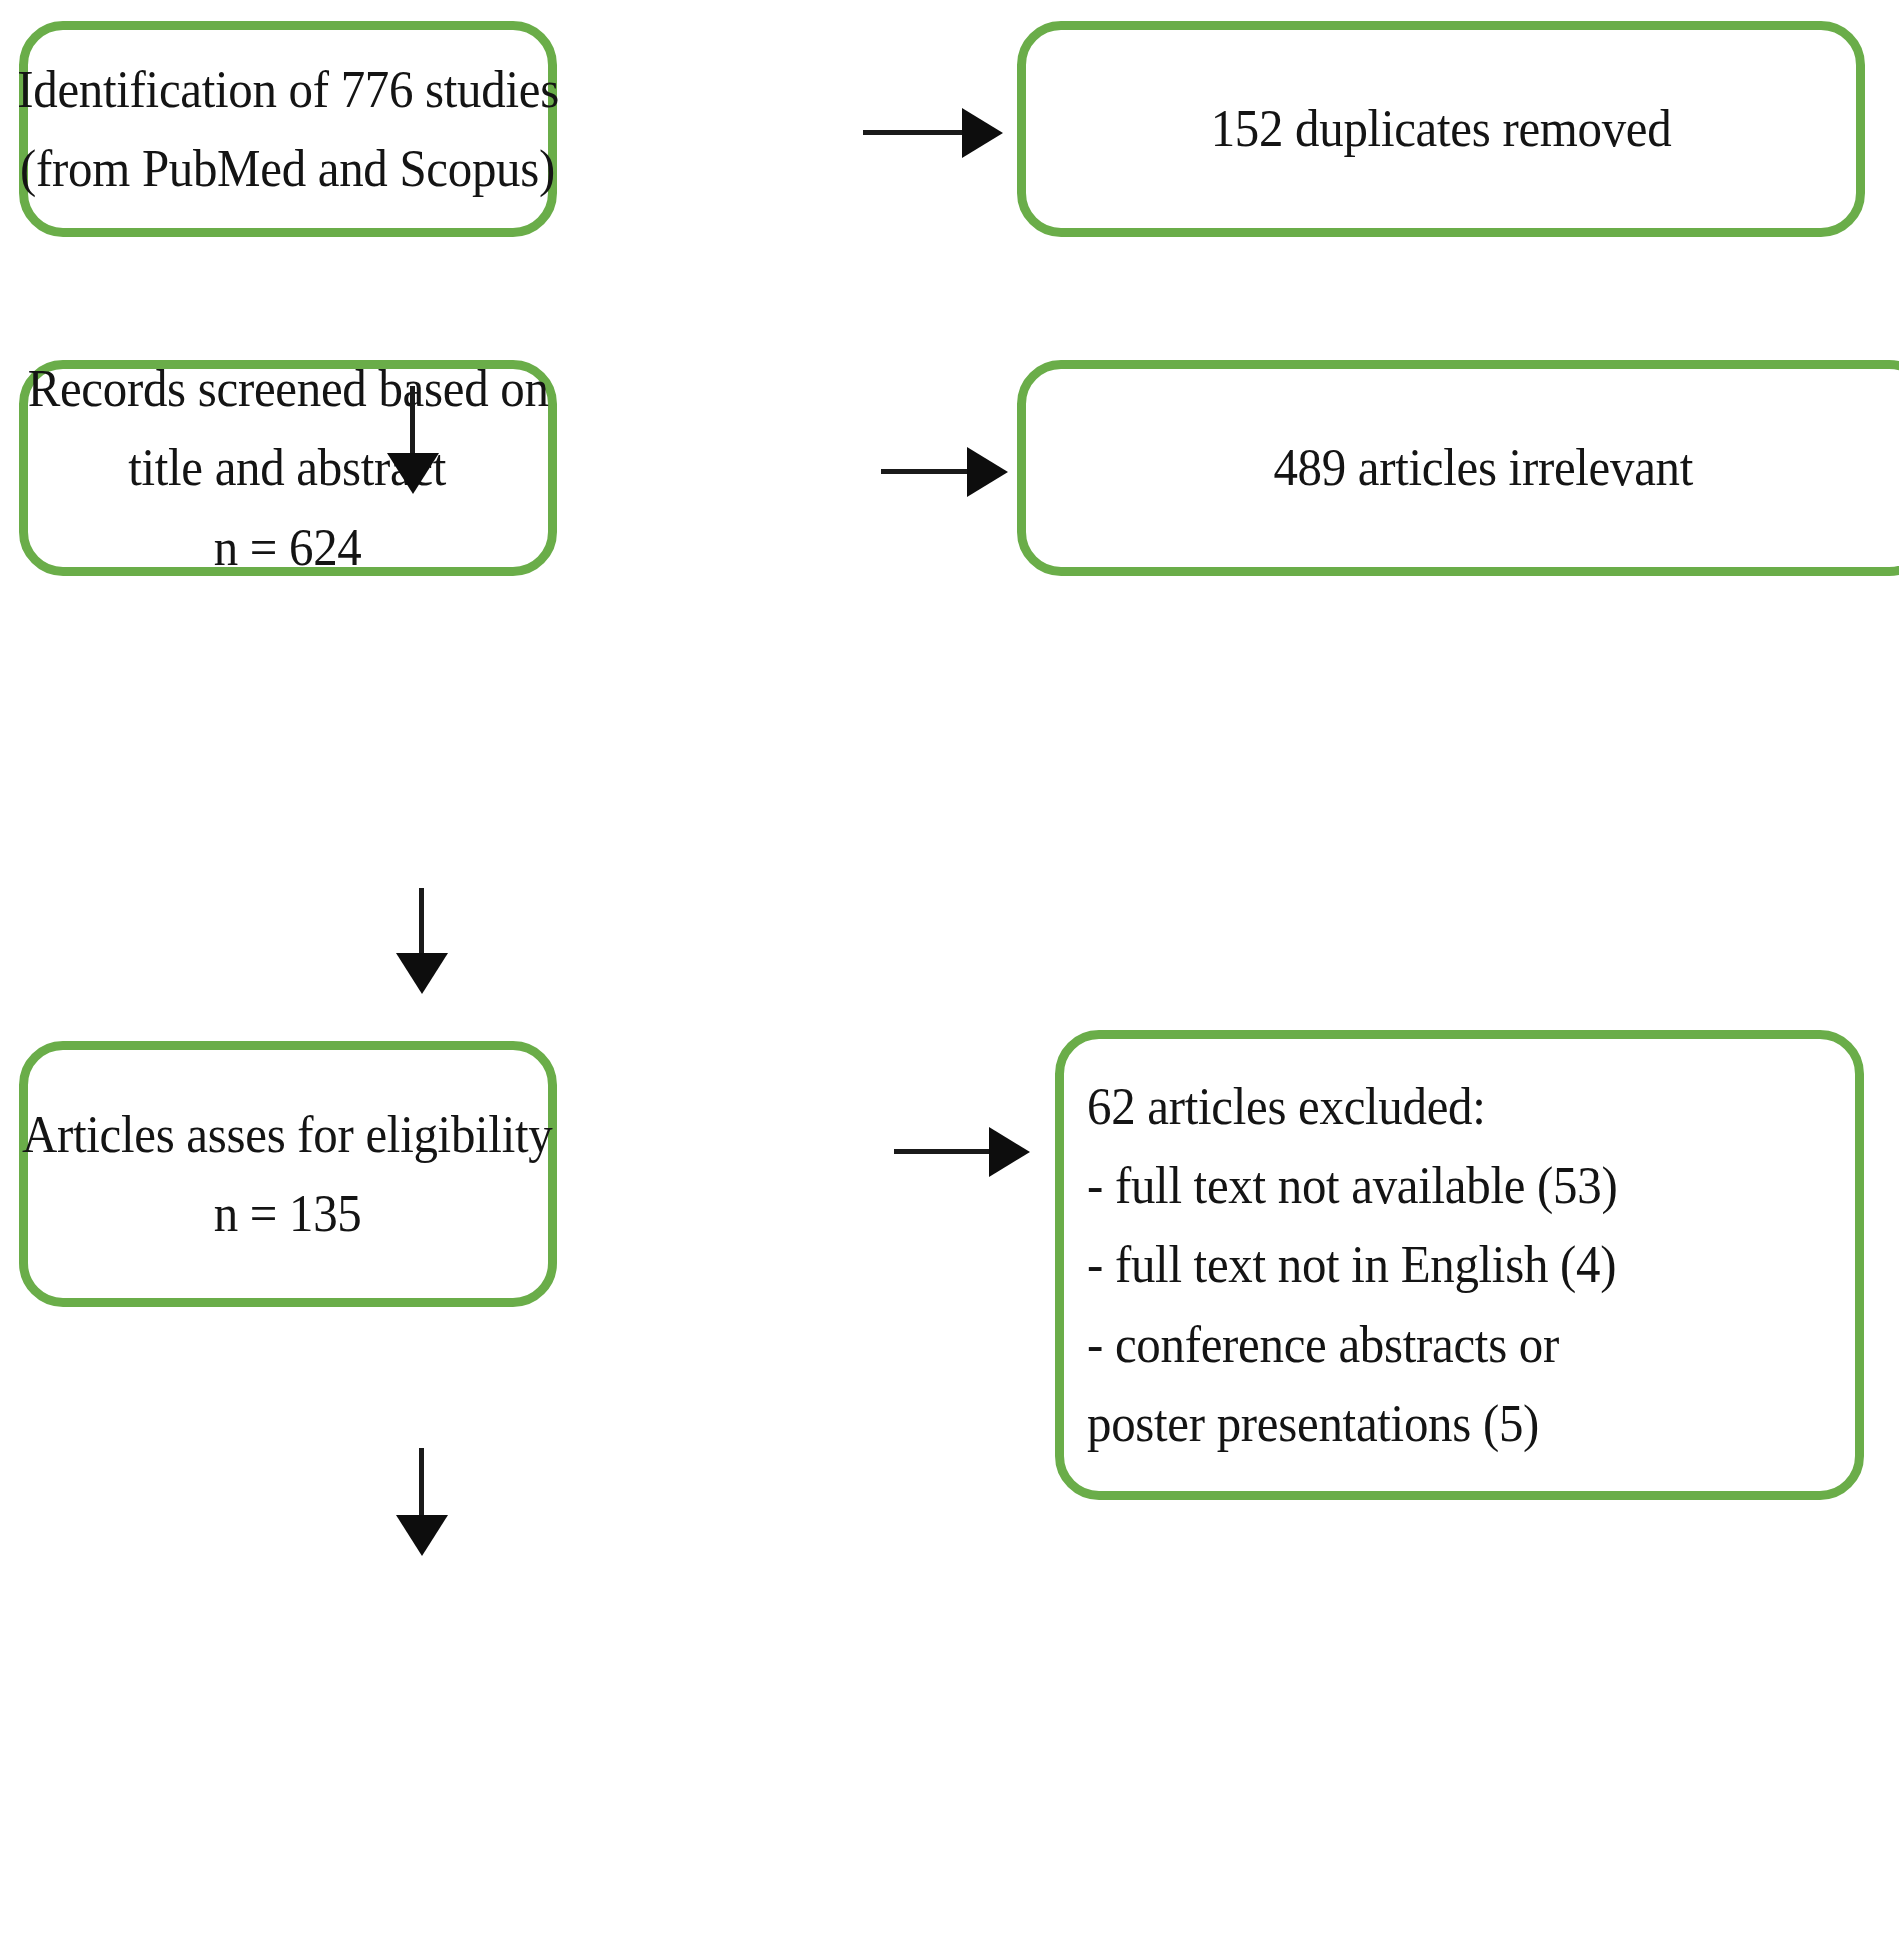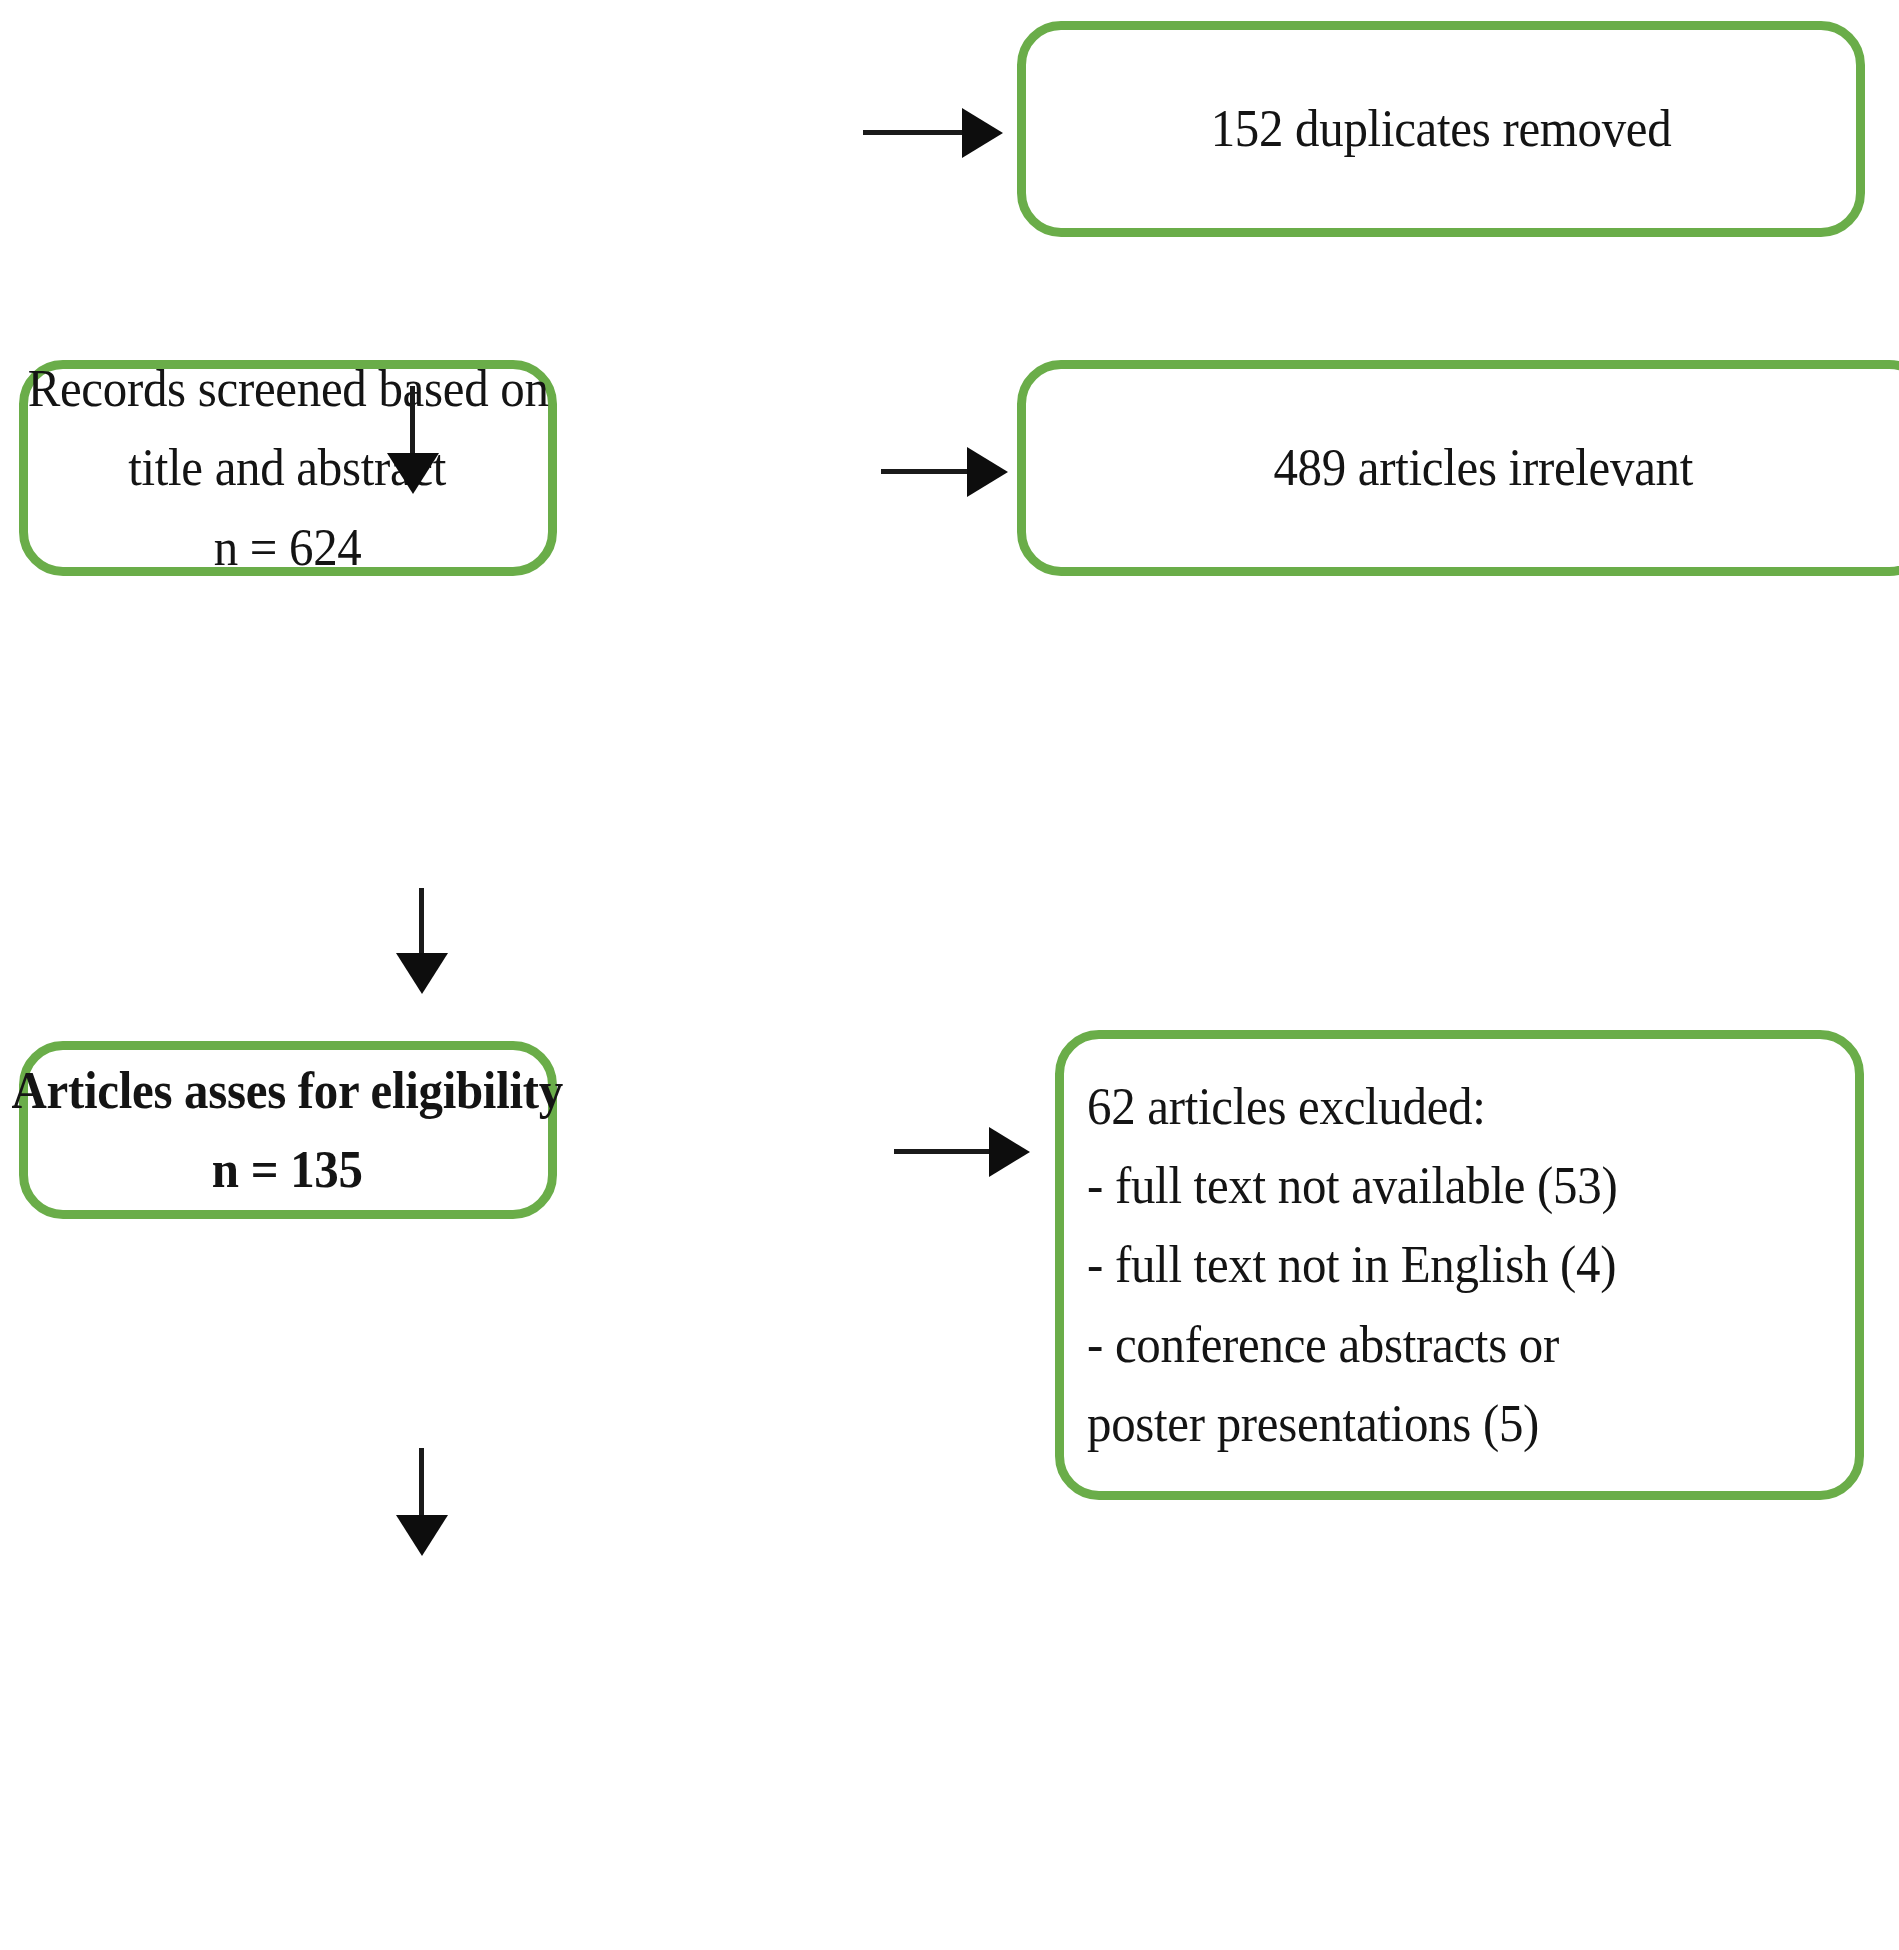--- a/index.html
+++ b/index.html
@@ -41,21 +41,21 @@
   }
   .node:not(.left-align) .line {
     transform-origin: center center;
   }
 
   
   #node-identification { left: 18.6px;   top: 21px;   width: 538px;  height: 216px; }
   #node-duplicates     { left: 1017px; top: 21px;   width: 848px; height: 216px; }
   #node-screened       { left: 18.6px;   top: 360px;  width: 538px;  height: 216px; }
   #node-irrelevant     { left: 1017px; top: 360px;  width: 916px; height: 216px; padding-left: 16px; }
-  #node-eligibility    { left: 18.6px;   top: 1041px; width: 538px;  height: 178px; font-weight: bold; }
+  #node-eligibility    { left: 18.6px;   top: 1041px; width: 538px;  height: 266px; }
   #node-excluded       { left: 1055px; top: 1030px; width: 809px;  height: 470px; }
   #node-included       { left: 21px;   top: 1602px; width: 805px;  height: 339px; }
 
   
   .arrow-h {
     position: absolute;
     height: 51px;
     display: flex;
     align-items: center;
   }
@@ -96,20 +96,24 @@
   #arrow-elig-to-excl   { left: 894px; top: 1126px; width: 136px; }
   #arrow-v1 { left: 386px; top: 386px;  height: 108px; }
   #arrow-v2 { left: 395px; top: 888px; height: 106px; }
   #arrow-v3 { left: 395px; top: 1448px; height: 108px; }
 </style>
 </head>
 <body>
 
 <div id="stage">
 
+  <div class="node" id="node-identification">
+    <div class="line">Identification of 776 studies</div>
+    <div class="line">(from PubMed and Scopus)</div>
+  </div>
 
   <div class="node" id="node-duplicates">
     <div class="line">152 duplicates removed</div>
   </div>
 
   <div class="node" id="node-screened">
     <div class="line">Records screened based on</div>
     <div class="line">title and abstract</div>
     <div class="line">n = 624</div>
   </div>

